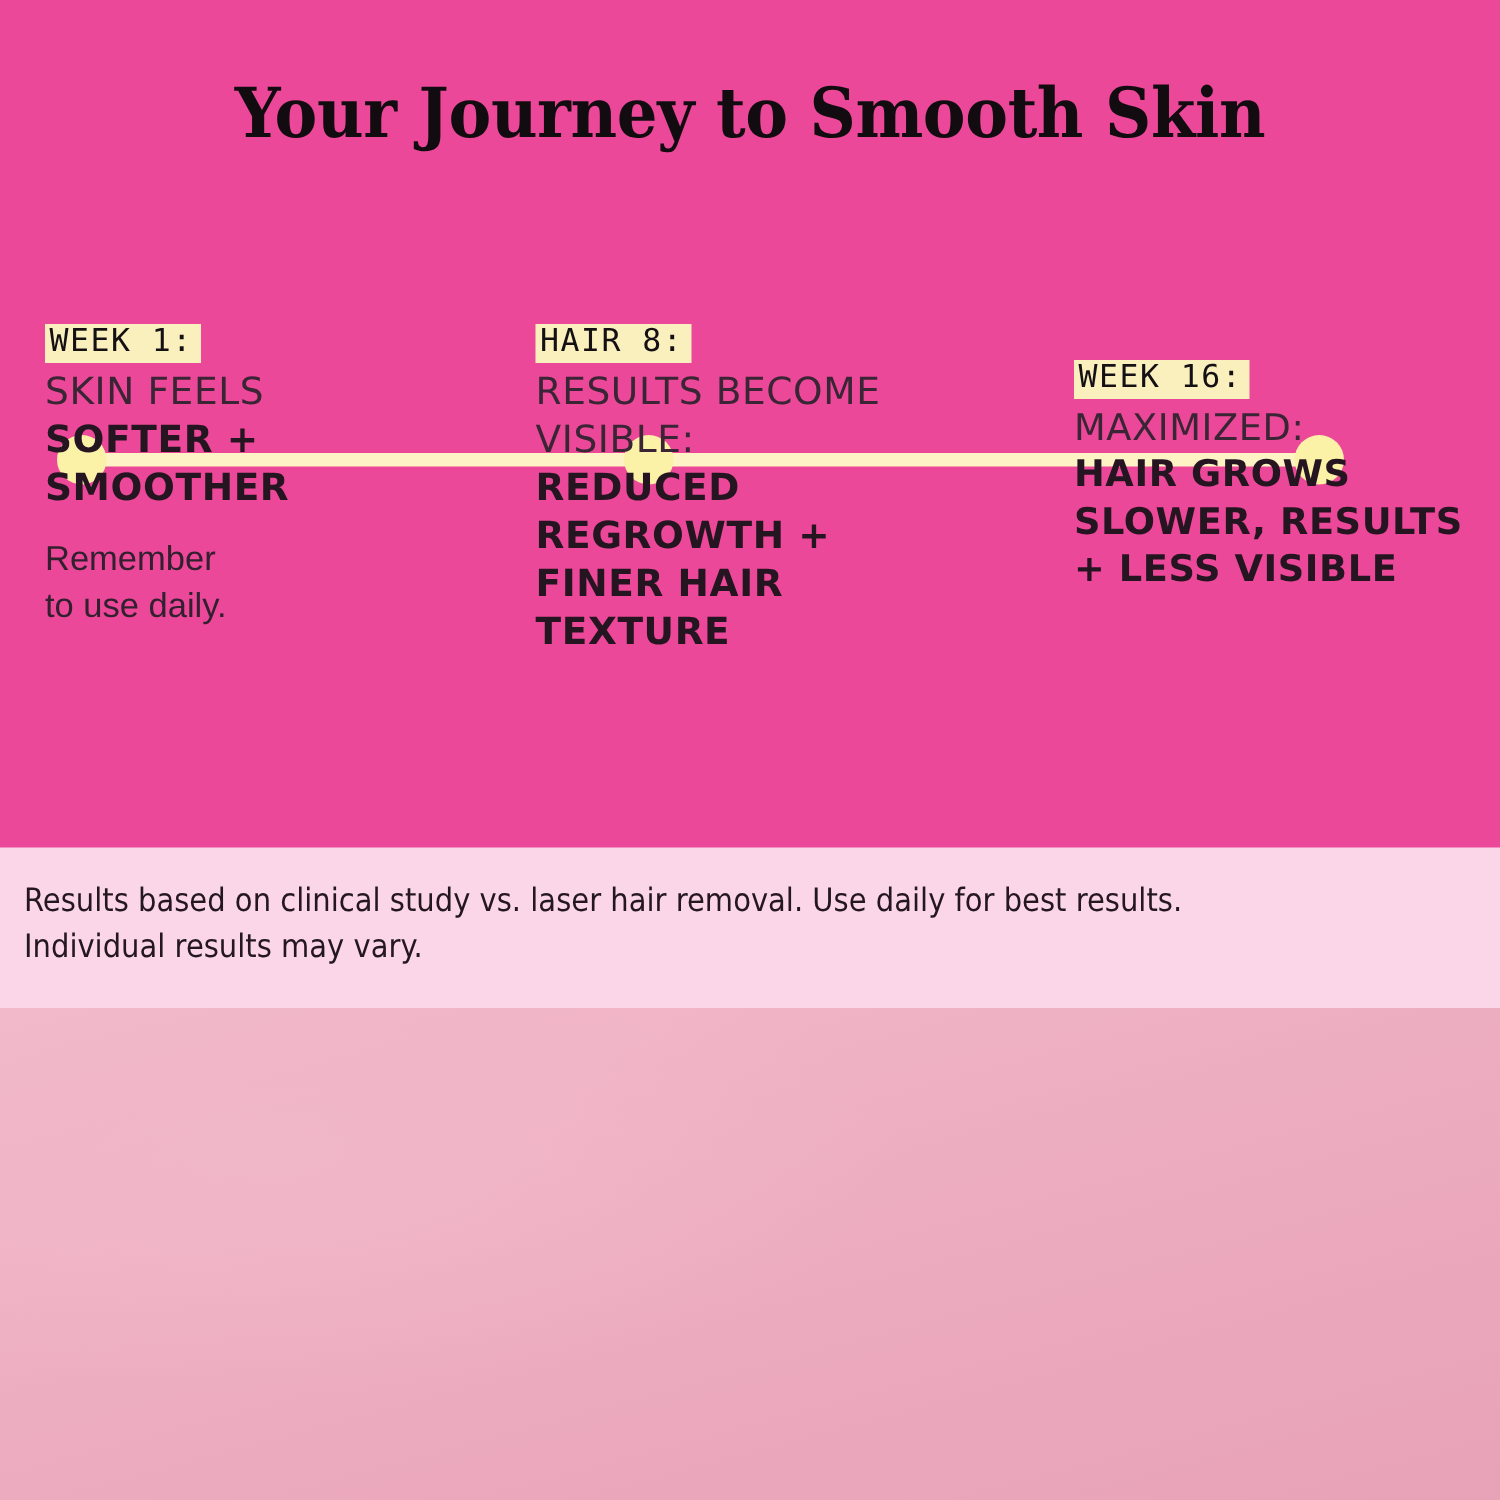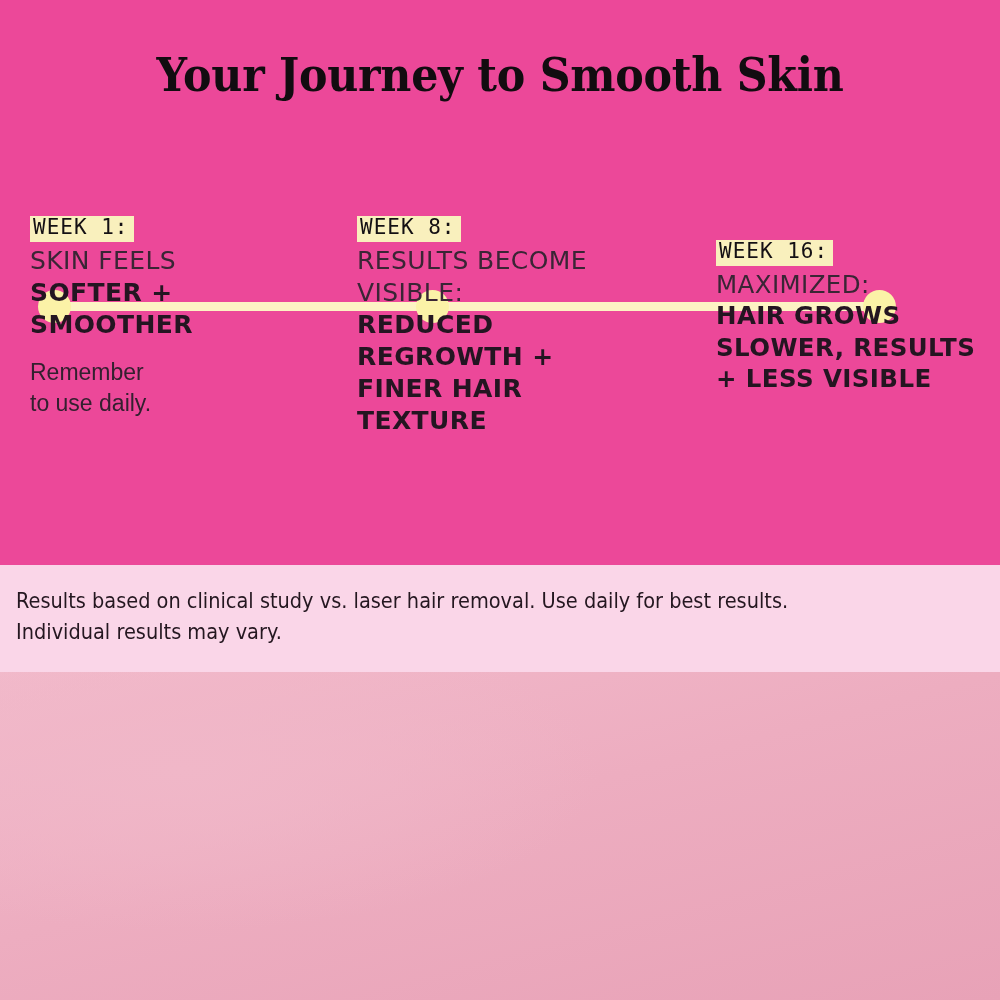--- a/index.html
+++ b/index.html
@@ -131,21 +131,21 @@
     <div class="col" id="col-1">
       <div class="week-head">WEEK 1:</div>
       <div class="line">SKIN FEELS</div>
       <div class="line bold">SOFTER +</div>
       <div class="line bold">SMOOTHER</div>
       <div class="note">Remember</div>
       <div class="note" style="margin-top:0">to use daily.</div>
     </div>
 
     <div class="col" id="col-2">
-      <div class="week-head">WEEK 8:</div>
+      <div class="week-head">HAIR 8:</div>
       <div class="line">RESULTS BECOME</div>
       <div class="line">VISIBLE:</div>
       <div class="line bold">REDUCED</div>
       <div class="line bold">REGROWTH +</div>
       <div class="line bold">FINER HAIR</div>
       <div class="line bold">TEXTURE</div>
     </div>
 
     <div class="col" id="col-3">
       <div class="week-head">WEEK 16:</div>

